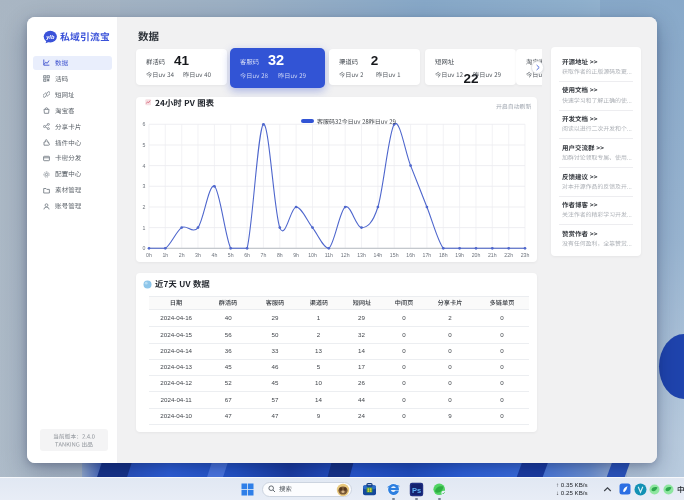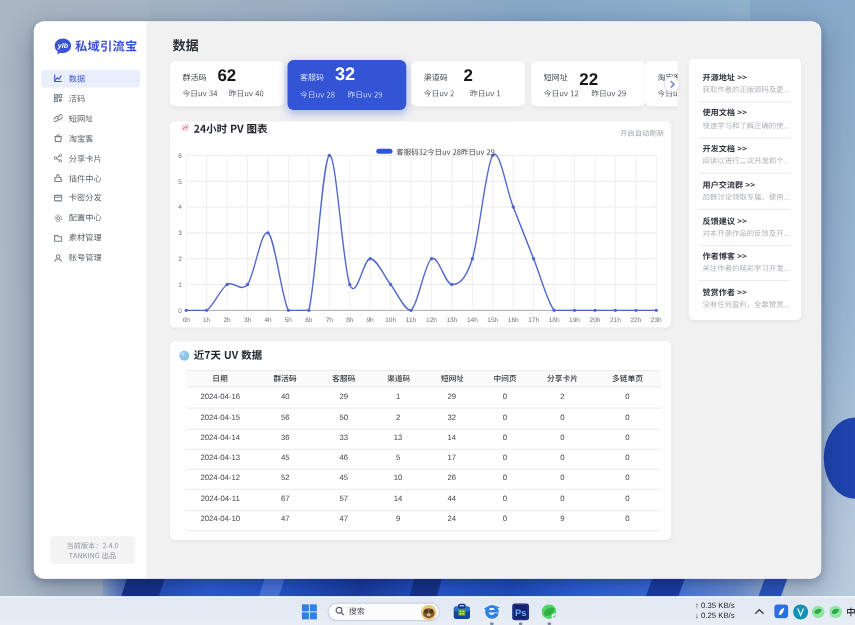--- a/index.html
+++ b/index.html
@@ -379,21 +379,21 @@
           </svg></div>
         <div style="position:absolute;left:0;top:0;width:515px;height:80px;overflow:hidden">
           <div style="position:absolute;left:108.5px;top:32px;width:91px;height:35.5px;background:#fff;border-radius:4px;box-shadow:0 1px 3px rgba(0,0,0,.05)"></div>
           <div style="position:absolute;left:118.5px;top:40.7px;line-height:0"><svg class="z" style="color:#3f454c;width:19.2px;height:8.0px;vertical-align:0px" viewBox="0 0 19.2 8.0">
               <g transform="translate(0,6.2) scale(0.006400,-0.006400)">
                 <use href="#g52" x="0"></use>
                 <use href="#g7" x="1000"></use>
                 <use href="#g8" x="2000"></use>
               </g>
             </svg></div>
-          <div style="position:absolute;left:154.5px;transform:translateX(-50%);top:35.6px;font-size:13.5px;line-height:16.5px;color:#16181c;font-weight:600;white-space:nowrap">62</div>
+          <div style="position:absolute;left:154.5px;transform:translateX(-50%);top:35.6px;font-size:13.5px;line-height:16.5px;color:#16181c;font-weight:600;white-space:nowrap">41</div>
           <div style="position:absolute;left:118.5px;top:53.8px;line-height:0"><svg class="z" style="color:#51575e;width:28.0px;height:7.8px;vertical-align:0px" viewBox="0 0 28.0 7.8">
               <g transform="translate(0,6.0) scale(0.006200,-0.006200)">
                 <use href="#g53" x="0"></use>
                 <use href="#g54" x="1000"></use>
                 <use href="#g55" x="2000"></use>
                 <use href="#g56" x="2607"></use>
                 <use href="#g57" x="3408"></use>
                 <use href="#g40" x="3963"></use>
               </g>
             </svg></div>
@@ -464,21 +464,21 @@
               </g>
             </svg></div>
           <div style="position:absolute;left:398px;top:32px;width:91px;height:35.5px;background:#fff;border-radius:4px;box-shadow:0 1px 3px rgba(0,0,0,.05)"></div>
           <div style="position:absolute;left:408.0px;top:40.7px;line-height:0"><svg class="z" style="color:#3f454c;width:19.2px;height:8.0px;vertical-align:0px" viewBox="0 0 19.2 8.0">
               <g transform="translate(0,6.2) scale(0.006400,-0.006400)">
                 <use href="#g9" x="0"></use>
                 <use href="#g10" x="1000"></use>
                 <use href="#g11" x="2000"></use>
               </g>
             </svg></div>
-          <div style="position:absolute;left:444.0px;transform:translateX(-50%);top:39px;font-size:13.5px;line-height:16.5px;color:#16181c;font-weight:600;white-space:nowrap">22</div>
+          <div style="position:absolute;left:444.0px;transform:translateX(-50%);top:54px;font-size:13.5px;line-height:16.5px;color:#16181c;font-weight:600;white-space:nowrap">22</div>
           <div style="position:absolute;left:408.0px;top:53.8px;line-height:0"><svg class="z" style="color:#51575e;width:28.0px;height:7.8px;vertical-align:0px" viewBox="0 0 28.0 7.8">
               <g transform="translate(0,6.0) scale(0.006200,-0.006200)">
                 <use href="#g53" x="0"></use>
                 <use href="#g54" x="1000"></use>
                 <use href="#g55" x="2000"></use>
                 <use href="#g56" x="2607"></use>
                 <use href="#g64" x="3408"></use>
                 <use href="#g38" x="3963"></use>
               </g>
             </svg></div>

